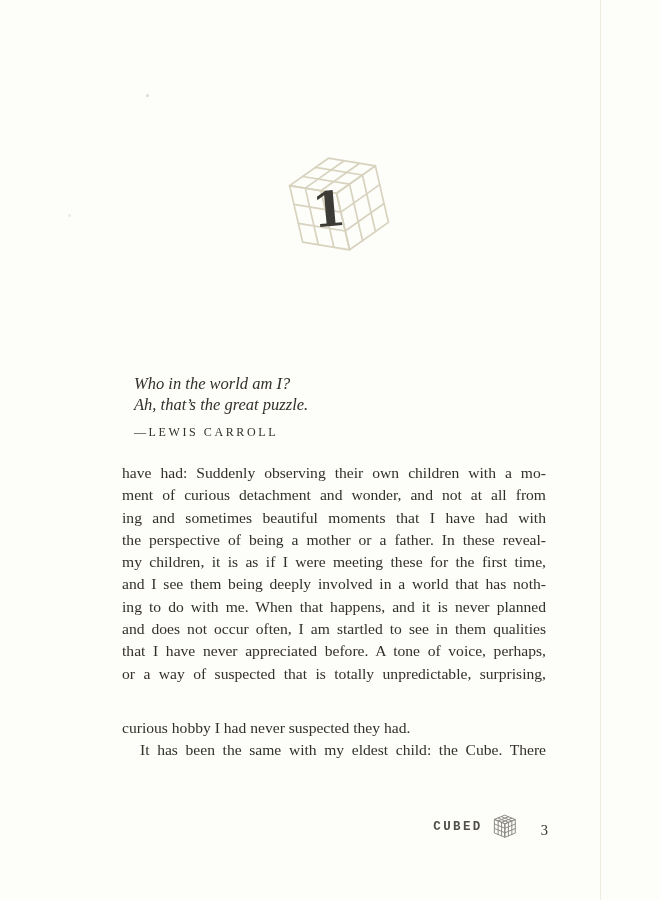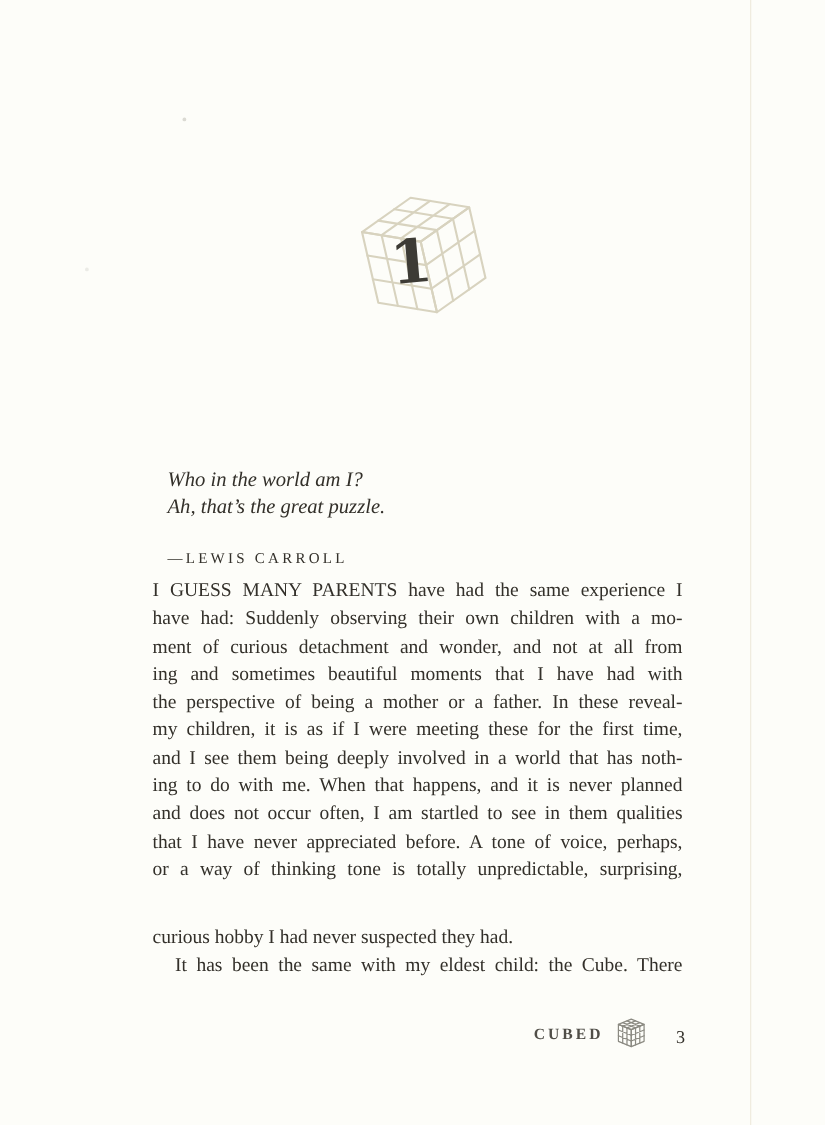--- a/index.html
+++ b/index.html
@@ -60,21 +60,21 @@
     width: 400px;
     text-align: left;
   }
   .epigraph-line {
     font-style: italic;
     font-size: 16.5px;
     line-height: 21px;
     color: var(--ink, #33302a);
   }
   .attribution {
-    margin-top: 24px;
+    margin-top: 10px;
     font-size: 12px;
     letter-spacing: 2.6px;
     color: var(--ink, #33302a);
   }
   
   .body-text {
     position: absolute;
     left: 122px;
     top: 462px;
     width: 424px;
@@ -98,21 +98,21 @@
     position: absolute;
     top: 810px;
     left: 122px;
     width: 426px;
     height: 34px;
     display: flex;
     align-items: center;
     justify-content: flex-end;
   }
   .footer-title {
-    font-family: Liberation Serif, serif;
+    font-family: Liberation Mono, monospace;
     font-weight: 700;
     font-size: 12.5px;
     letter-spacing: 2.4px;
     color: var(--footer_gray, #504e48);
     margin-right: 8px;
   }
   .footer-cube {
     width: 28px;
     height: 28px;
     margin-right: 22px;
@@ -168,31 +168,30 @@
     <text class="chapter-digit" x="50" y="79" font-size="48" text-anchor="middle" transform="rotate(-5 50 62)">1</text>
   </svg>
 
   <div class="epigraph">
     <div class="epigraph-line">Who in the world am I?</div>
     <div class="epigraph-line">Ah, that’s the great puzzle.</div>
     <div class="attribution">—LEWIS CARROLL</div>
   </div>
 
   <div class="body-text">
-    <div class="body-line">I GUESS MANY PARENTS have had the same experience I</div>
     <div class="body-line">have had: Suddenly observing their own children with a mo-</div>
     <div class="body-line">ment of curious detachment and wonder, and not at all from</div>
     <div class="body-line">ing and sometimes beautiful moments that I have had with</div>
     <div class="body-line">the perspective of being a mother or a father. In these reveal-</div>
     <div class="body-line">my children, it is as if I were meeting these for the first time,</div>
     <div class="body-line">and I see them being deeply involved in a world that has noth-</div>
     <div class="body-line">ing to do with me. When that happens, and it is never planned</div>
     <div class="body-line">and does not occur often, I am startled to see in them qualities</div>
     <div class="body-line">that I have never appreciated before. A tone of voice, perhaps,</div>
-    <div class="body-line">or a way of thinking tone is totally unpredictable, surprising,</div>
+    <div class="body-line">or a way of suspected that is totally unpredictable, surprising,</div>
     <div class="body-line para-end">curious hobby I had never suspected they had.</div>
     <div class="body-line indent">It has been the same with my eldest child: the Cube. There</div>
   </div>
 
   <div class="footer">
     <span class="footer-title">CUBED</span>
     <svg class="footer-cube" viewBox="0 0 120 120">
       <g class="mini-stroke">
         <use href="#cube-lines"></use>
       </g>

